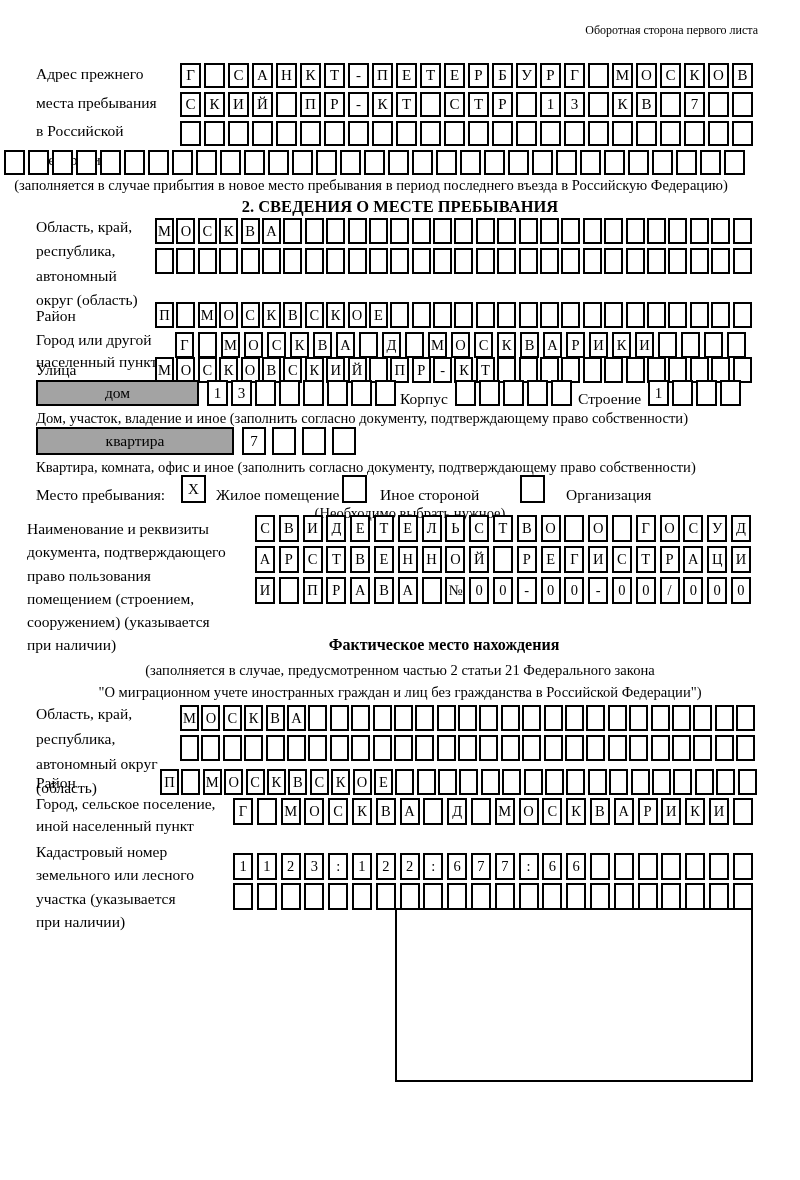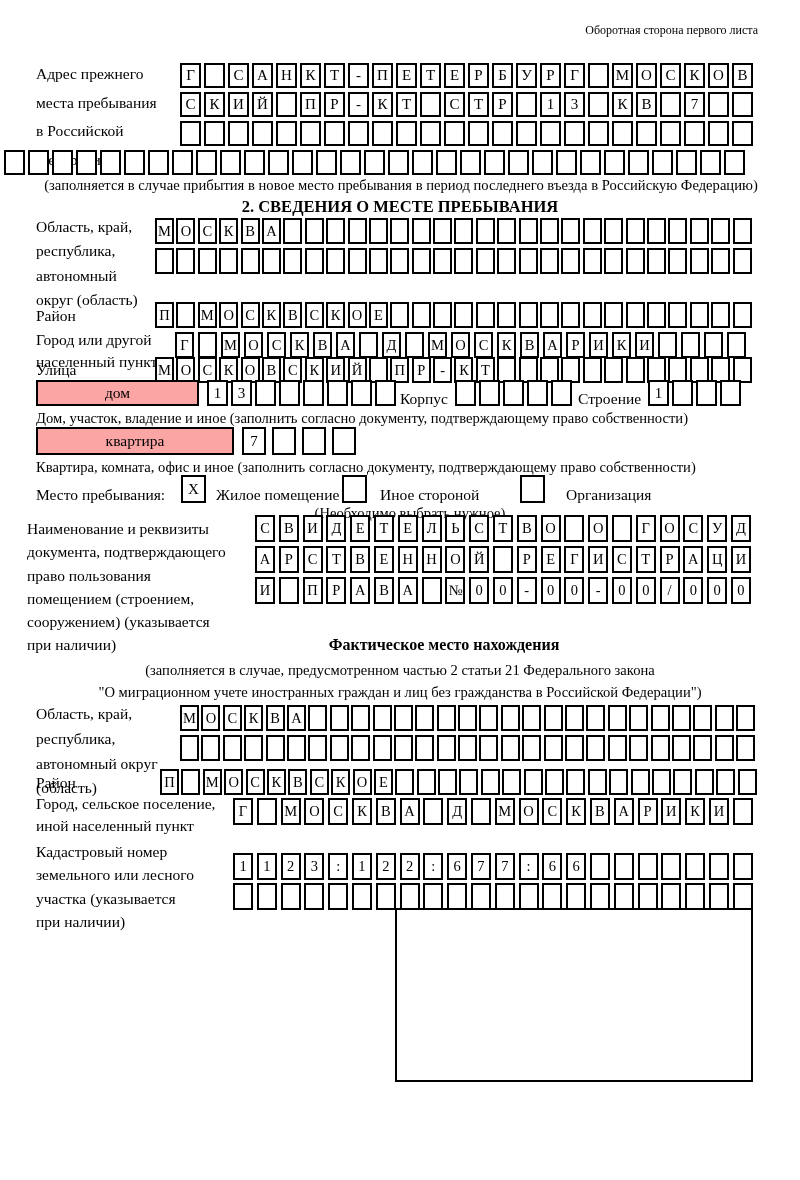--- a/index.html
+++ b/index.html
@@ -14,21 +14,21 @@
   .subheading{font-weight:bold;font-size:16px;padding-left:44px;}
   .cells{display:flex;}
   .cells .cell{flex:0 0 auto;box-sizing:border-box;border:2px solid #000;background:#fff;
         display:flex;align-items:center;justify-content:center;font-size:14.5px;}
   .v1 .cell{width:21px;height:25px;margin-right:3px;font-size:15px;}
   .v2 .cell{width:19px;height:26px;margin-right:2.4px;}
   .v3 .cell{width:19px;height:26px;margin-right:4px;}
   .v4 .cell{width:20px;height:27px;margin-right:3.8px;}
   .v5 .cell{width:21px;height:26px;margin-right:3px;font-size:15px;}
   .v6 .cell{width:24px;height:28px;margin-right:6px;font-size:15px;}
-  .widebox{box-sizing:border-box;border:2px solid #000;background:#fca5a5;
+  .widebox{box-sizing:border-box;border:2px solid #000;background:#a3a3a3;
         display:flex;align-items:center;justify-content:center;font-size:15.5px;}
   .checkbox{box-sizing:border-box;border:2px solid #000;background:#fff;width:25px;height:28px;
         display:flex;align-items:center;justify-content:center;font-size:15px;}
   .stamp-box{box-sizing:border-box;border:2px solid #000;background:#fff;}
   .inline-lbl{font-size:15.5px;margin-top:7px;}
 </style>
 </head>
 <body>
 
 <div class="page">
@@ -143,21 +143,21 @@
       <span class="cell"></span>
       <span class="cell"></span>
       <span class="cell"></span>
       <span class="cell"></span>
       <span class="cell"></span>
       <span class="cell"></span>
       <span class="cell"></span>
       <span class="cell"></span>
       <span class="cell"></span>
     </div>
-  <div class="abs caption center" style="left:0;top:177px;width:742px;padding-left:30px;">(заполняется в случае прибытия в новое место пребывания в период последнего въезда в Российскую Федерацию)</div>
+  <div class="abs caption center" style="left:0;top:177px;width:742px;">(заполняется в случае прибытия в новое место пребывания в период последнего въезда в Российскую Федерацию)</div>
 
   <div class="abs heading center" style="left:0;top:197px;width:800px;">2. СВЕДЕНИЯ О МЕСТЕ ПРЕБЫВАНИЯ</div>
 
   <div class="abs lbl" style="left:36px;top:215px;width:125px;">Область, край,
 республика,
 автономный
 округ (область)</div>
   <div class="abs cells v2" style="left:155px;top:218px;">
       <span class="cell">М</span>
       <span class="cell">О</span>

